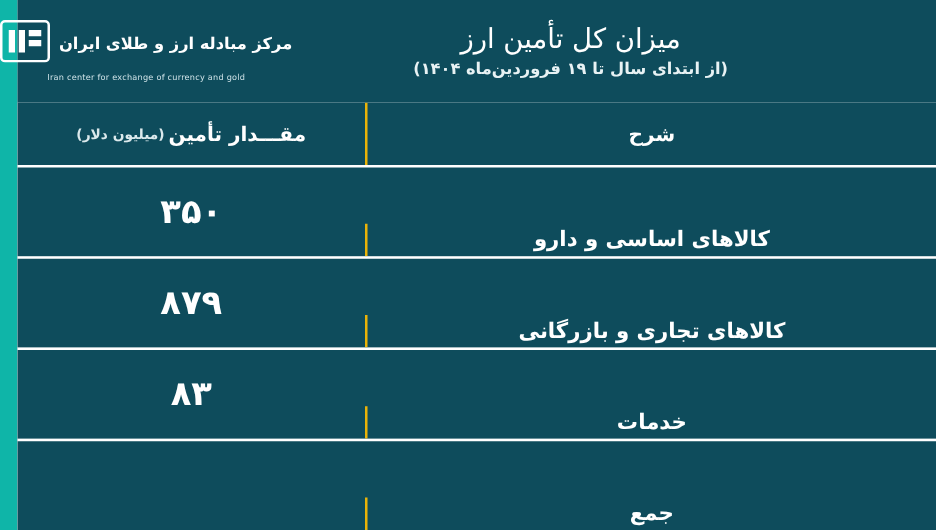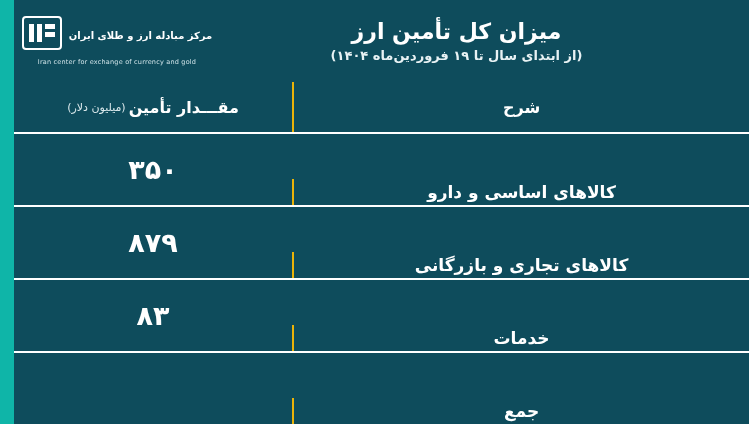--- a/index.html
+++ b/index.html
@@ -43,21 +43,21 @@
     justify-content: center;
     flex: none;
   }
   .header-titles {
     text-align: center;
     color: #ffffff;
     padding-left: 150px;
   }
   .title-main {
     font-size: 22px;
-    font-weight: bold;
+    font-weight: normal;
     letter-spacing: 0.5px;
     line-height: 1.25;
     color: #ffffff;
   }
   .title-sub {
     font-size: 13px;
     font-weight: bold;
     color: #e8f2f4;
     margin-top: 2px;
     line-height: 1.2;
@@ -76,21 +76,21 @@
   .logo-row {
     display: flex;
     align-items: center;
     gap: 7px;
     direction: rtl;
   }
   .logo-mark {
     flex: none;
   }
   .logo-fa {
-    font-size: 10px;
+    font-size: 13px;
     font-weight: bold;
     color: #ffffff;
     letter-spacing: 0.4px;
     white-space: nowrap;
   }
   .logo-en {
     font-size: 6.5px;
     color: #cfe3e8;
     letter-spacing: 0.2px;
     margin-top: 4px;
@@ -133,21 +133,21 @@
   .cell-amount {
     flex: 1;
   }
   .head .cell-desc,
   .head .cell-amount {
     font-size: 16px;
     font-weight: bold;
   }
   .head-unit {
     font-size: 11px;
-    font-weight: normal;
+    font-weight: bold;
     color: #dbe9ec;
     margin-right: 3px;
   }
   .body .cell-desc {
     font-size: 17px;
     font-weight: bold;
     letter-spacing: 0.3px;
     margin-top: 45px;
   }
   .body .cell-amount {

